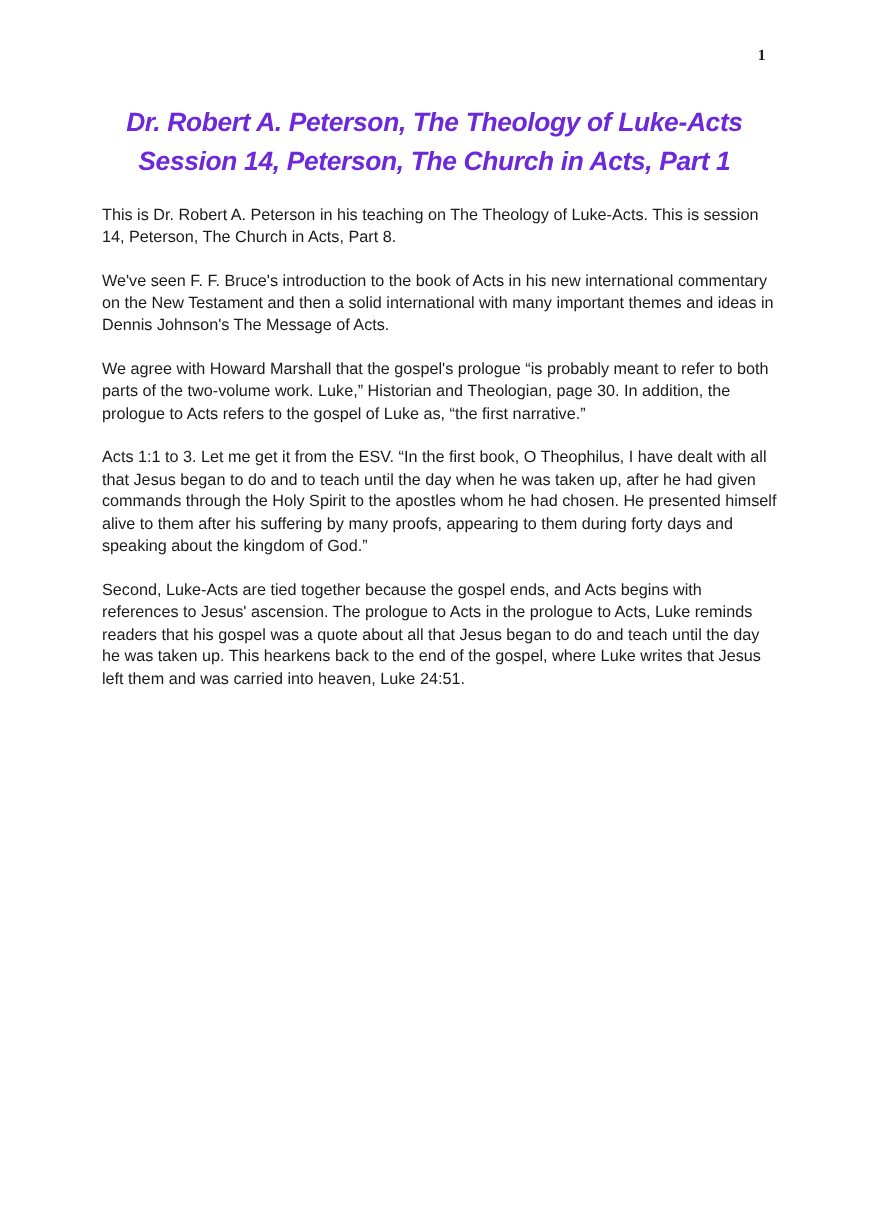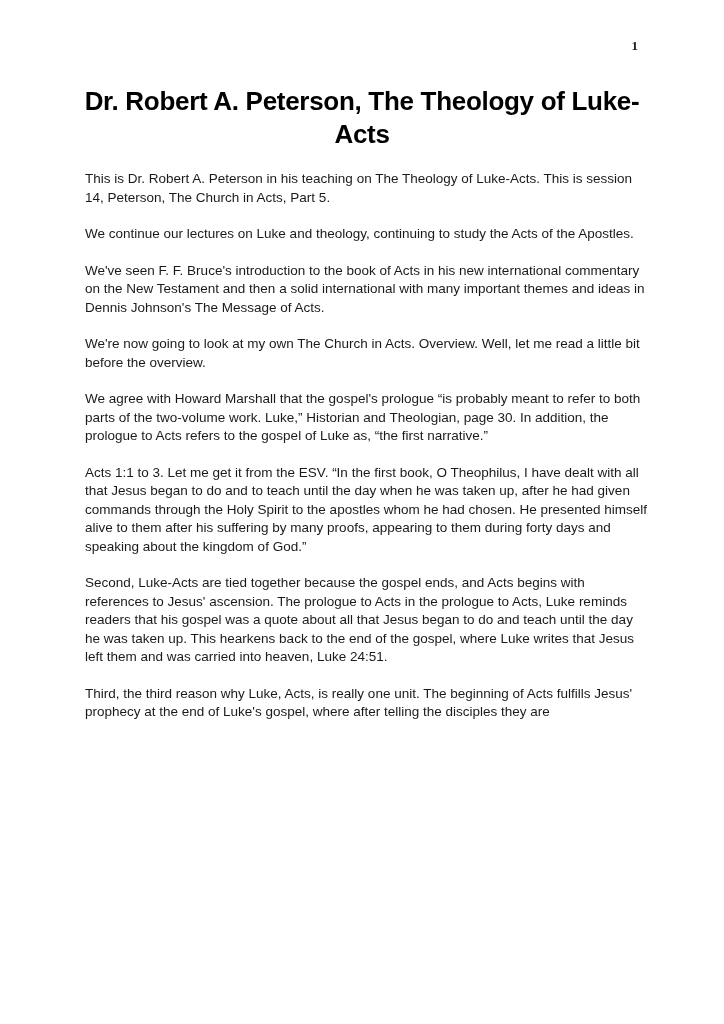--- a/index.html
+++ b/index.html
@@ -23,24 +23,25 @@
     right: 86px;
     font-family: "Liberation Serif", serif;
     font-weight: 700;
     font-size: 13px;
     color: #1a1a1a;
   }
   .title {
     margin: 85px 60px 0 60px;
     text-align: center;
     font-weight: 700;
-    font-size: 26px;
+    font-size: 22px;
     line-height: 33px;
     letter-spacing: -0.3px;
-    color: #000000;
+    color: #6d28d9;
+    font-style: italic;
   }
   .title-line {
     display: block;
   }
   .content {
     margin: 19px 0 0 85px;
     width: 566px;
     font-size: 13.5px;
     line-height: 18.5px;
     letter-spacing: 0;
@@ -51,25 +52,23 @@
   }
 </style>
 </head>
 <body style="background: rgb(255, 255, 255);">
 
 <div class="page" style="color: rgb(26, 26, 26);">
   <div class="page-number">1</div>
 
   <h1 class="title">
     <span class="title-line">Dr. Robert A. Peterson, The Theology of Luke-Acts</span>
+    <span class="title-line">Session 14, Peterson, The Church in Acts, Part 1</span>
   </h1>
 
   <div class="content" id="paragraph-container">
-      <p>This is Dr. Robert A. Peterson in his teaching on The Theology of Luke-Acts. This is session 14, Peterson, The Church in Acts, Part 5.</p>
-      <p>We continue our lectures on Luke and theology, continuing to study the Acts of the Apostles.</p>
+      <p>This is Dr. Robert A. Peterson in his teaching on The Theology of Luke-Acts. This is session 14, Peterson, The Church in Acts, Part 8.</p>
       <p>We've seen F. F. Bruce's introduction to the book of Acts in his new international commentary on the New Testament and then a solid international with many important themes and ideas in Dennis Johnson's The Message of Acts.</p>
-      <p>We're now going to look at my own The Church in Acts. Overview. Well, let me read a little bit before the overview.</p>
       <p>We agree with Howard Marshall that the gospel's prologue “is probably meant to refer to both parts of the two-volume work. Luke,” Historian and Theologian, page 30. In addition, the prologue to Acts refers to the gospel of Luke as, “the first narrative.”</p>
       <p>Acts 1:1 to 3. Let me get it from the ESV. “In the first book, O Theophilus, I have dealt with all that Jesus began to do and to teach until the day when he was taken up, after he had given commands through the Holy Spirit to the apostles whom he had chosen. He presented himself alive to them after his suffering by many proofs, appearing to them during forty days and speaking about the kingdom of God.”</p>
       <p>Second, Luke-Acts are tied together because the gospel ends, and Acts begins with references to Jesus' ascension. The prologue to Acts in the prologue to Acts, Luke reminds readers that his gospel was a quote about all that Jesus began to do and teach until the day he was taken up. This hearkens back to the end of the gospel, where Luke writes that Jesus left them and was carried into heaven, Luke 24:51.</p>
-      <p>Third, the third reason why Luke, Acts, is really one unit. The beginning of Acts fulfills Jesus' prophecy at the end of Luke's gospel, where after telling the disciples they are</p>
     </div>
 </div>
 
 </body></html>

